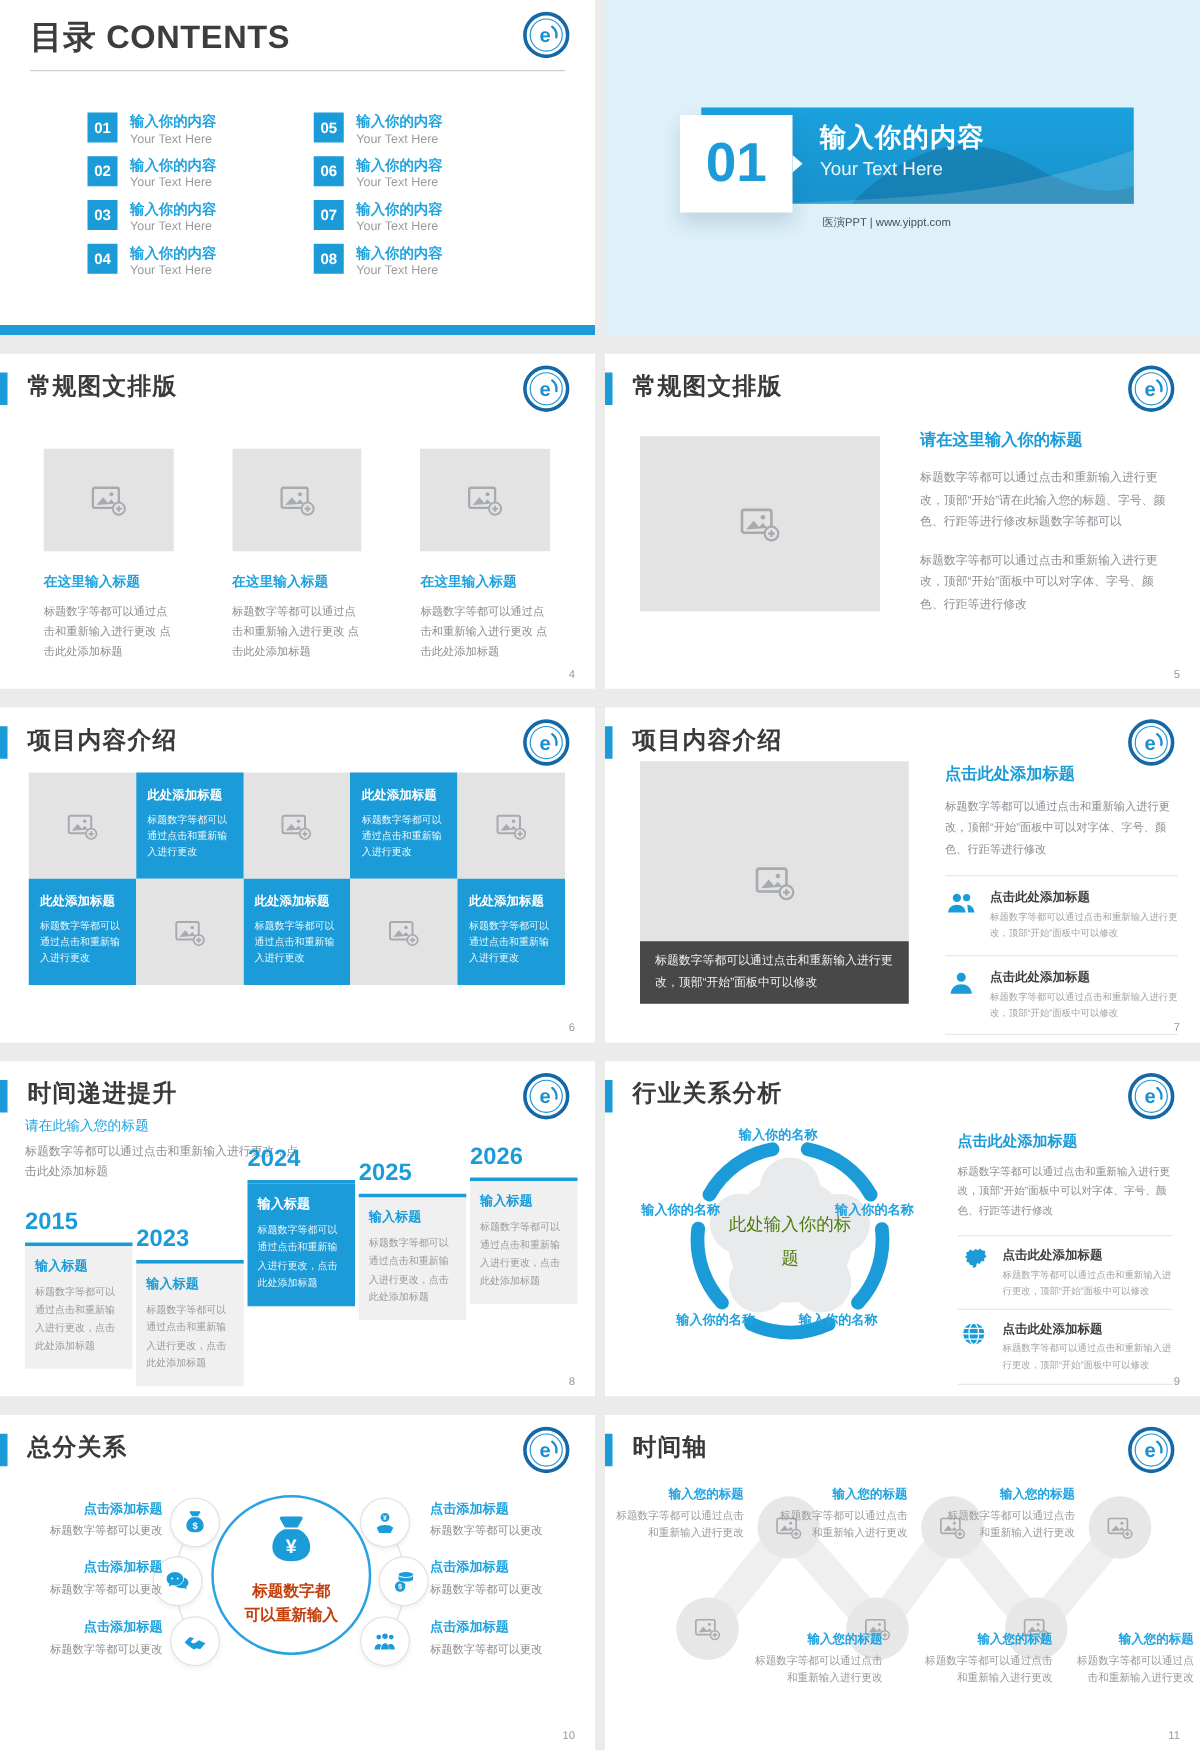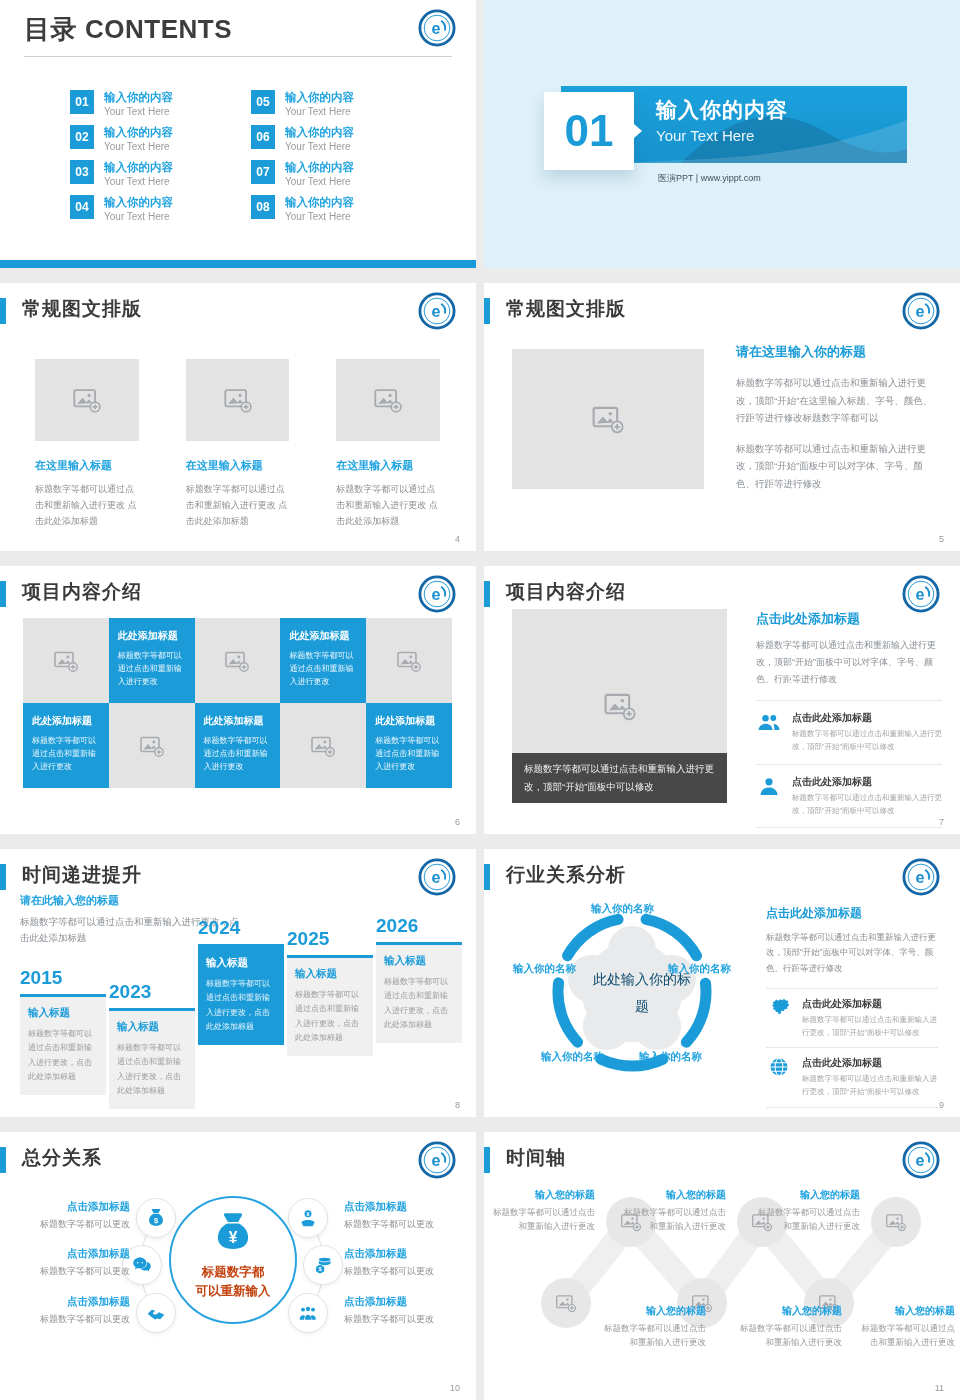--- a/index.html
+++ b/index.html
@@ -76,41 +76,41 @@
   .mini-wrap{margin-top:12px}
   .mini-item{display:flex;gap:10px;padding:10px 0;border-top:1px solid #e8e8e8}
   .mini-item:last-child{border-bottom:1px solid #e8e8e8}
   .mini-ic{width:26px;flex:none;display:flex;justify-content:center;align-items:flex-start}
   .mini-ic svg{width:24px;height:24px}
   .mini-t{font-size:10px;font-weight:bold;color:#3f3f3f}
   .mini-b{font-size:7.5px;color:#a5a5a5;line-height:1.7;margin-top:3px}
 
   
   .s8-intro{position:absolute;left:20px;top:44px;width:225px}
-  .s8-it{font-size:11px;font-weight:bold;color:var(--blue-txt)}
+  .s8-it{font-size:11px;font-weight:normal;color:var(--blue-txt)}
   .s8-ib{font-size:9.5px;color:#8a8f94;line-height:1.7;margin-top:6px}
   .s8-cols{position:absolute;left:20px;top:40px;right:10px;display:flex;gap:3px;align-items:flex-start}
   .s8-col{width:86px;flex:none}
   .s8-col:nth-child(1){margin-top:78px}
   .s8-col:nth-child(2){margin-top:92px}
   .s8-col:nth-child(3){margin-top:28px}
   .s8-col:nth-child(4){margin-top:39px}
   .s8-col:nth-child(5){margin-top:26px}
   .s8-year{font-size:19px;font-weight:bold;color:var(--blue)}
   .s8-ul{height:3px;background:var(--blue);margin-top:5px}
   .s8-card{background:#f0f0f0;padding:9px 8px 10px}
   .s8-ct{font-size:10.5px;font-weight:bold;color:var(--blue)}
   .s8-cb{font-size:8px;color:#9a9a9a;line-height:1.8;margin-top:7px}
   .s8-col.hl .s8-card{background:var(--blue)}
   .s8-col.hl .s8-ct{color:#fff}
   .s8-col.hl .s8-cb{color:rgba(255,255,255,.9)}
 
   
   .s9-gear{position:absolute;left:58px;top:53px}
-  .s9-center{position:absolute;left:103px;top:117px;width:110px;text-align:center;font-size:14px;color:#0c4a6e;line-height:1.9}
+  .s9-center{position:absolute;left:93px;top:117px;width:110px;text-align:center;font-size:14px;color:#4d7c0f;line-height:1.9}
   .s9-spoke{position:absolute;width:76px;text-align:left;font-size:10.5px;font-weight:bold;color:var(--blue-txt);line-height:1.35}
   .s9-sp-top{left:107px;top:52px}
   .s9-sp-left{left:29px;top:112px}
   .s9-sp-right{left:184px;top:112px}
   .s9-sp-bl{left:57px;top:200px}
   .s9-sp-br{left:155px;top:200px}
   .s9-right{position:absolute;left:282px;width:172px;top:56px}
   .s9-title{font-size:12px;font-weight:bold;color:var(--blue)}
   .s9-body{font-size:8.5px;color:#8a8f94;line-height:1.8;margin-top:8px}
   .s9-right .mini-ic svg{width:22px;height:22px}
@@ -317,21 +317,21 @@
   <svg class="phi" viewBox="0 0 26 26">
     <rect x="2" y="4.5" width="18" height="14" rx="1.5" fill="none" stroke="#a7abb0" stroke-width="1.6"></rect>
     <circle cx="14.8" cy="9" r="1.4" fill="#a7abb0"></circle>
     <path d="M4.5 16.5l4.6-5.4 3.4 3.9 2.2-2.5 2.8 3.1z" fill="#a7abb0"></path>
     <circle cx="20" cy="19" r="4.2" fill="#e3e3e3" stroke="#a7abb0" stroke-width="1.4"></circle>
     <path d="M20 16.9v4.2M17.9 19h4.2" stroke="#a7abb0" stroke-width="1.4"></path>
   </svg>
 </div>
     <div class="s5-right">
       <div class="s5-title">请在这里输入你的标题</div>
-      <p class="s5-p">标题数字等都可以通过点击和重新输入进行更改，顶部“开始”在这里输入标题、字号、颜色、行距等进行修改标题数字等都可以</p>
+      <p class="s5-p">标题数字等都可以通过点击和重新输入进行更改，顶部“开始”请在此输入您的标题、字号、颜色、行距等进行修改标题数字等都可以</p>
       <p class="s5-p">标题数字等都可以通过点击和重新输入进行更改，顶部“开始”面板中可以对字体、字号、颜色、行距等进行修改</p>
     </div>
     <span class="pagenum">5</span>
   </section>
 
   <section class="slide">
     <i class="accent"></i>
     <h2 class="s-title">项目内容介绍</h2>
     <span class="logo logo-slot">
   <svg viewBox="0 0 40 40">

